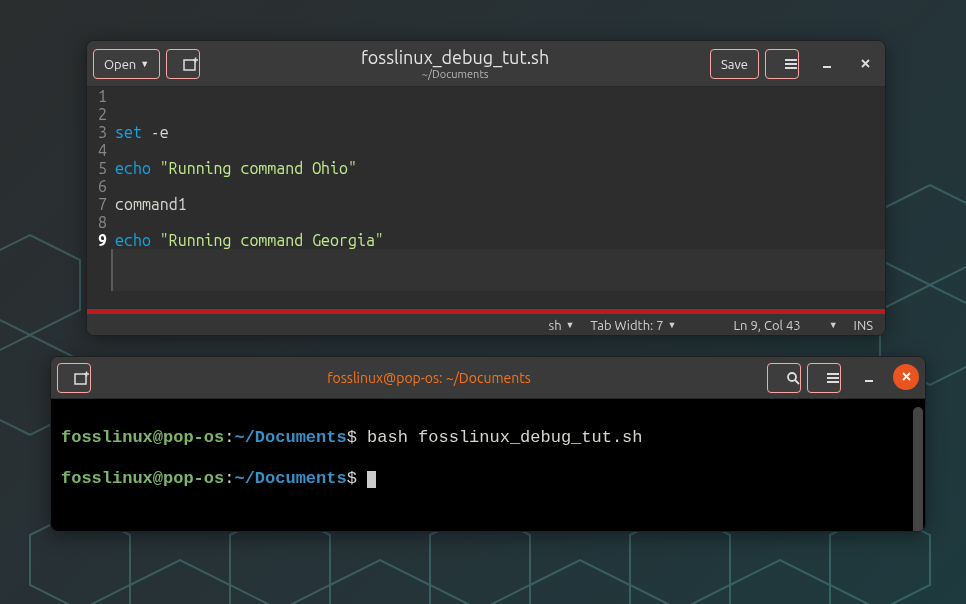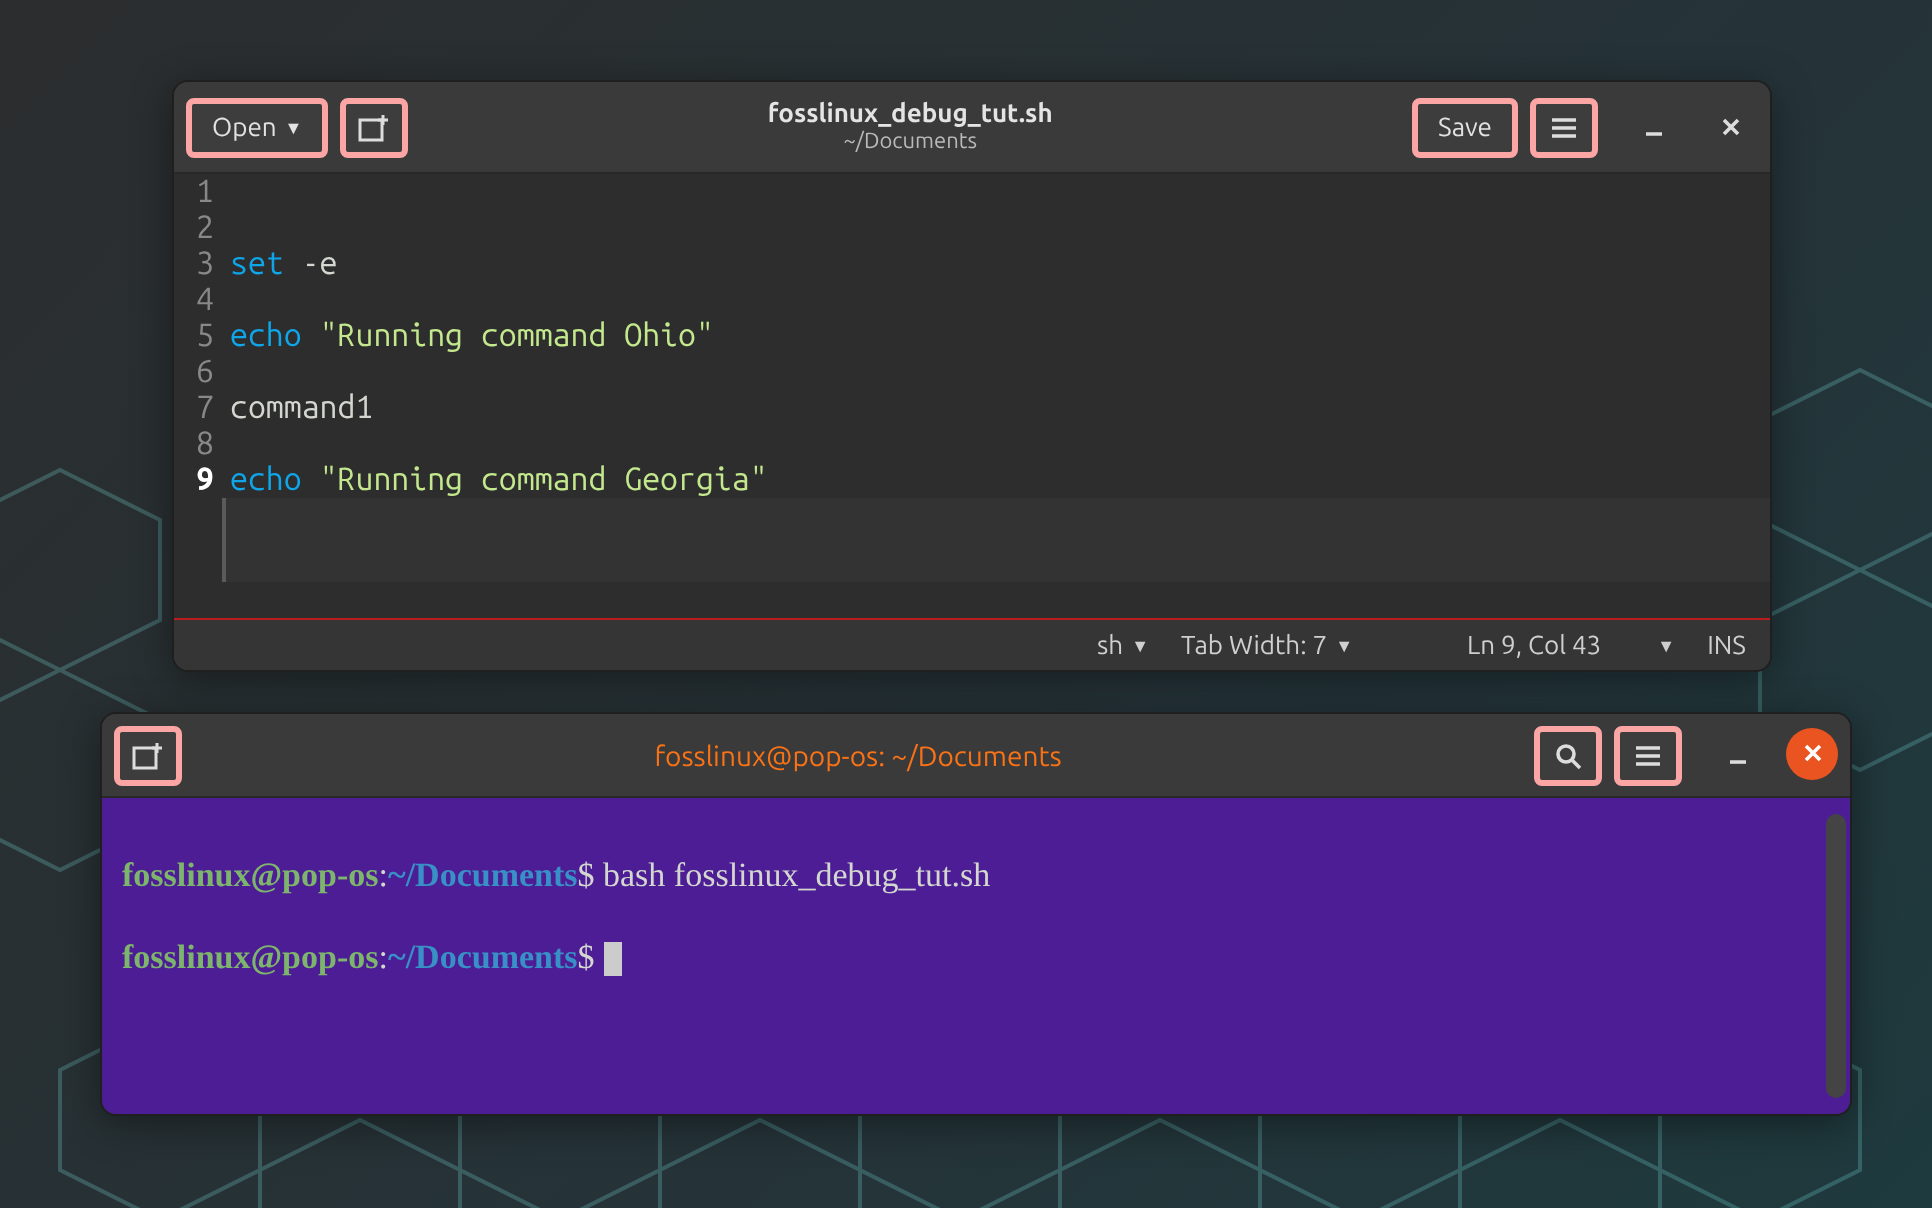--- a/index.html
+++ b/index.html
@@ -14,56 +14,56 @@
     .hexbg svg { position: absolute; }
 
     .window { background: #363636; border-radius: 8px; box-shadow: 0 4px 20px rgba(0,0,0,.4);
       margin: auto; overflow: hidden; border: 1px solid #1f1f1f; }
 
     
     .editor { position: absolute; top: 40px; left: 86px; width: 800px; }
     .titlebar { height: 46px; display: flex; align-items: center; padding: 0 6px; gap: 6px;
       background: #3a3a3a; border-bottom: 1px solid #282828; }
     .titlecenter { flex: 1; text-align: center; color: #e4e4e4; }
-    .titlecenter .ttl { font-weight: bold; font-size: 13px; }
+    .titlecenter .ttl { font-weight: normal; font-size: 18px; }
     .titlecenter .sub { font-size: 11px; color: #b9b9b9; margin-top: 1px; }
-    .btn { background: #3d3d3d; border: 3px solid #fca5a5; border-radius: 4px;
-      height: 30px; display: flex; align-items: center; justify-content: center;
+    .btn { background: #3d3d3d; border: 1px solid #fca5a5; border-radius: 4px;
+      height: 30px; display: flex; align-items: center; justify-content: flex-end;
       color: #e2e2e2; font-size: 13px; cursor: pointer; padding: 0 10px; gap: 4px; }
     .iconbtn { width: 34px; padding: 0; }
     .winctrls { display: flex; gap: 10px; margin-left: 8px; }
     .wc { width: 28px; height: 28px; display: flex; align-items: center; justify-content: center;
       color: #ddd; cursor: pointer; border-radius: 50%; }
 
     .codearea { display: flex; font-family: "Ubuntu Mono", monospace; font-size: 16px;
       line-height: 18px; background: #2d2d2d; position: relative; }
     .gutter { background: #2d2d2d; color: #888; text-align: right;
       padding: 0 4px 0 8px; user-select: none; width: 24px; }
     .gutter div { height: 18px; }
     .gutter .cur { color: #fff; font-weight: bold; }
     .code { flex: 1; padding: 0 4px; color: #d3d7cf; white-space: pre; position: relative; }
     .code .ln { height: 18px; }
     .kw { color: #0ea5e9; }
     .str { color: #c3e88d; }
     .cl-shebang { color: #d3d7cf; font-weight: bold; }
     .margin { position: absolute; left: 0; top: 162px; width: 100%; height: 42px;
       border-left: 2px solid #5a5a5a; background: #333; }
 
-    .statusbar { height: 26px; background: #353535; border-top: 1px solid #b91c1c;
+    .statusbar { height: 26px; background: #353535; border-top: 5px solid #b91c1c;
       display: flex; align-items: center; justify-content: flex-end; gap: 16px;
       padding: 0 12px; color: #cfcfcf; font-size: 13px; }
     .statusbar .grp { display: flex; gap: 4px; align-items: center; cursor: pointer; }
     .caret { font-size: 9px; }
 
     
     .term { position: absolute; top: 356px; left: 50px; width: 876px; }
     .term .titlebar { height: 42px; }
     .term .ttl { font-weight: normal; color: #f97316; font-size: 14px; }
-    .termbody { background: #4c1d95; padding: 8px 10px; height: 158px;
-      font-family: Liberation Serif, serif; font-size: 17px; color: #d3d7cf;
+    .termbody { background: #000000; padding: 8px 10px; height: 132px;
+      font-family: Liberation Mono, monospace; font-size: 17px; color: #d3d7cf;
       white-space: pre; overflow-y: auto; line-height: 20.5px; position: relative; }
     .scrollbar { position: absolute; right: 2px; top: 8px; width: 10px; height: 142px;
       background: #444; border-radius: 5px; }
     .user { color: #7db56c; font-weight: bold; }
     .path { color: #3890c6; font-weight: bold; }
     .dollar { color: #d3d7cf; }
     .cursor { display: inline-block; width: 9px; height: 17px; background: #ccc;
       vertical-align: text-bottom; }
     .closex { background: #e95420; border-radius: 50%; width: 26px; height: 26px;
       display: flex; align-items: center; justify-content: center; color: #fff;

